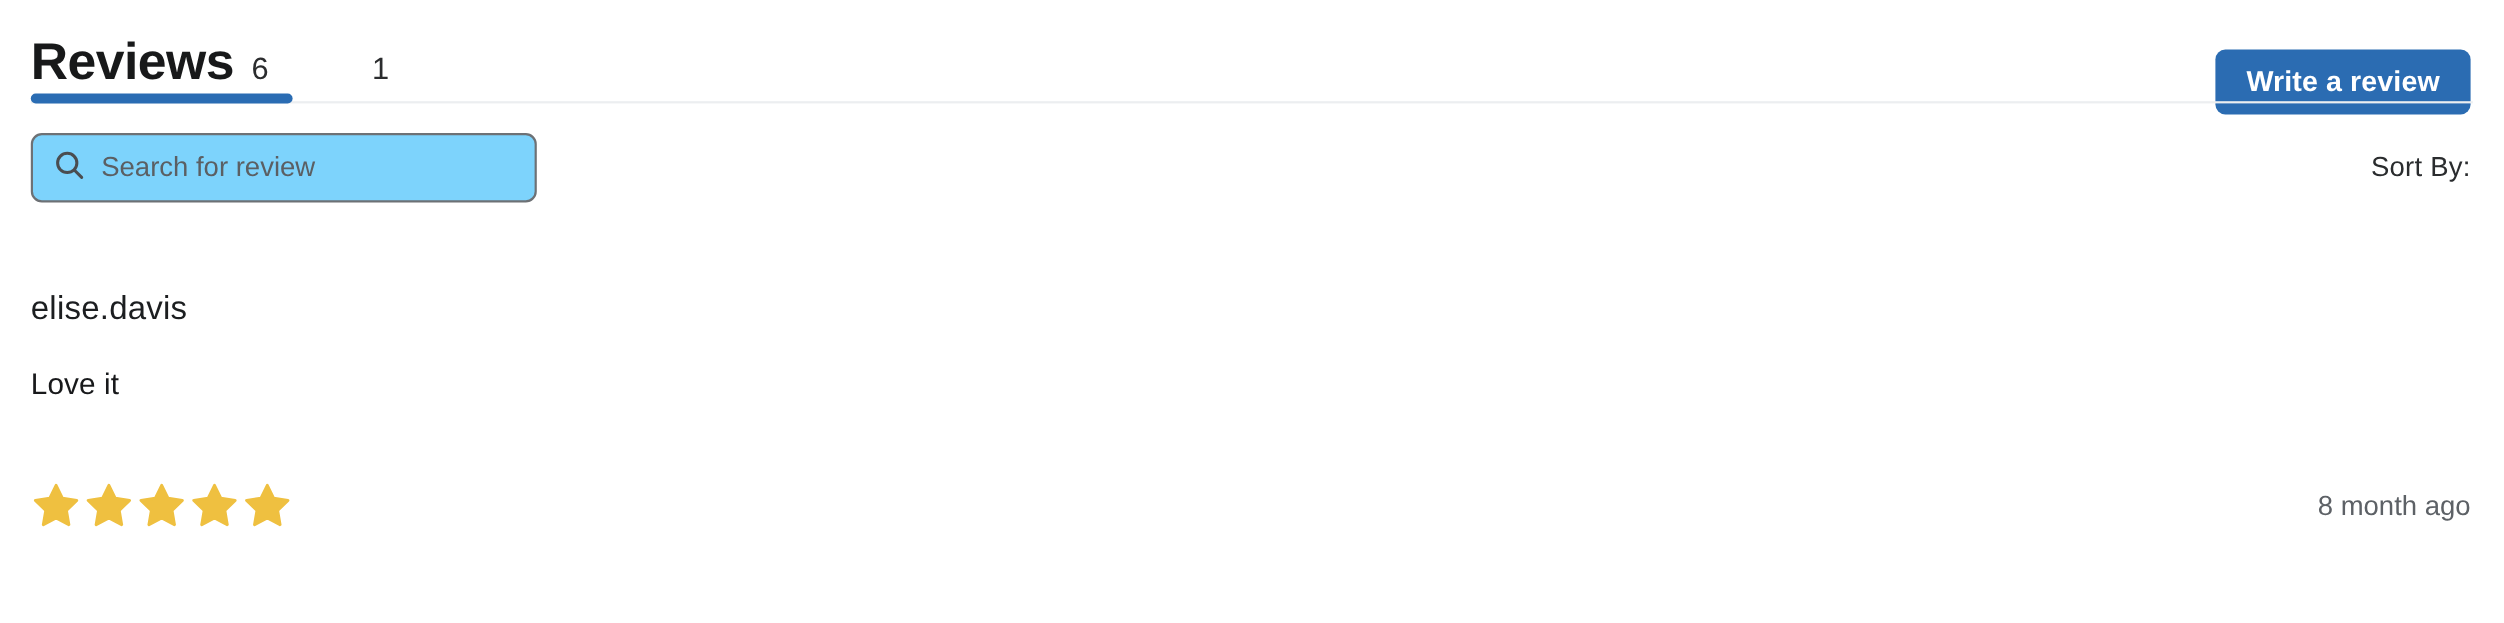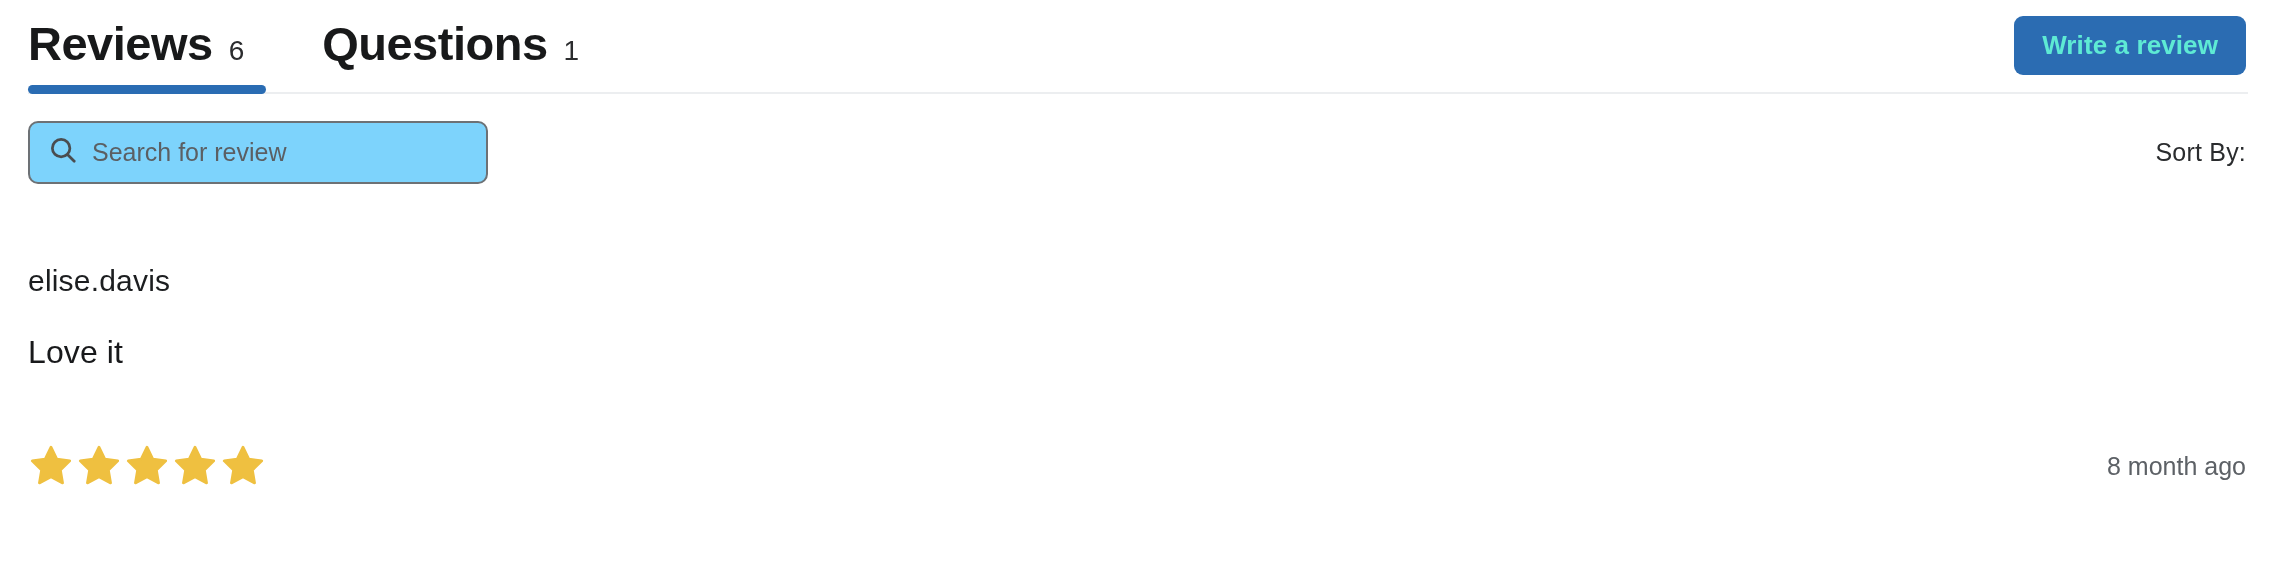--- a/index.html
+++ b/index.html
@@ -20,23 +20,23 @@
     position: relative;
     width: 2276px;
     height: 566px;
     box-sizing: border-box;
   }
 
   
   .tab-header {
     position: relative;
     height: 104px;
-    padding: 6px 30px 0 28px;
-    display: flex;
-    align-items: flex-start;
+    padding: 18px 30px 0 28px;
+    display: flex;
+    align-items: flex-end;
     box-sizing: border-box;
   }
 
   .tabs {
     display: flex;
     align-items: baseline;
     height: 100%;
     padding-top: 14px;
     box-sizing: border-box;
   }
@@ -87,21 +87,21 @@
   .header-actions {
     margin-left: auto;
     display: flex;
     align-items: flex-start;
     gap: 16px;
     padding-top: 10px;
   }
 
   .btn {
     background: #2b6cb2;
-    color: #5eead4;
+    color: #ffffff;
     border: none;
     border-radius: 9px;
     font-family: "Liberation Sans", sans-serif;
     font-size: 26px;
     font-weight: 700;
     letter-spacing: 0.1px;
     padding: 16px 28px 17px 28px;
     cursor: pointer;
     line-height: 1;
     white-space: nowrap;
@@ -218,21 +218,21 @@
 
   .review-author {
     margin-top: 42px;
     font-size: 30px;
     color: #1c1e20;
     letter-spacing: 0.2px;
   }
 
   .review-body {
     margin-top: 36px;
-    font-size: 32px;
+    font-size: 27px;
     color: #18191b;
     letter-spacing: 0.1px;
   }
 
   .review-spacer {
     height: 50px;
   }
 </style>
 </head>
 <body>
@@ -242,21 +242,20 @@
   <div class="tab-header">
 
     <div class="tabs">
 
       <div class="tab">
         <span class="tab-label">Reviews</span>
         <span class="tab-count">6</span>
       </div>
 
       <div class="tab">
-        <span class="tab-label">Questions</span>
         <span class="tab-count">1</span>
       </div>
 
     </div>
 
     <div class="header-actions">
       <button class="btn">Write a review</button>
     </div>
 
     <div class="header-divider"></div>

